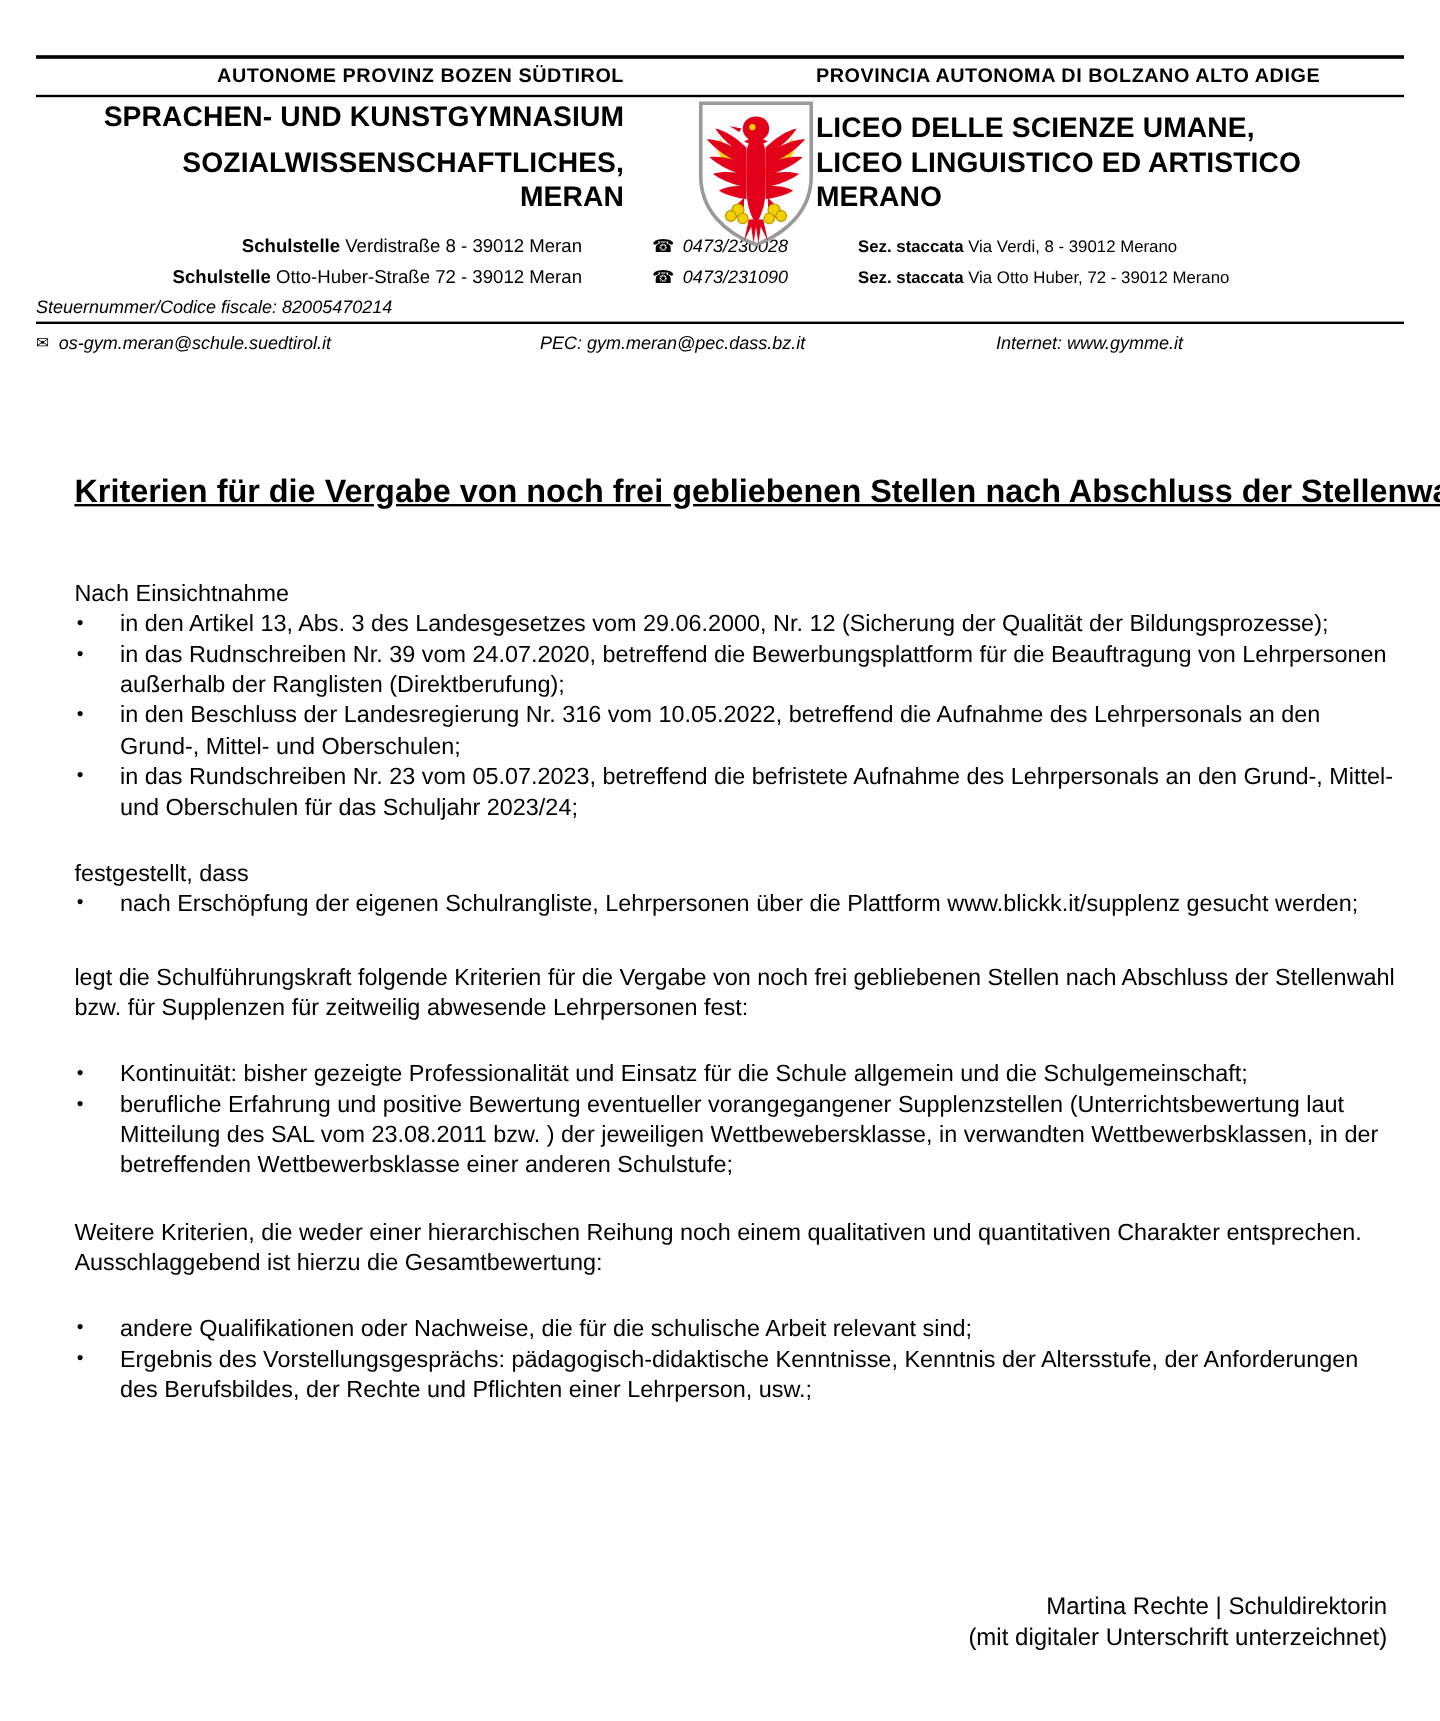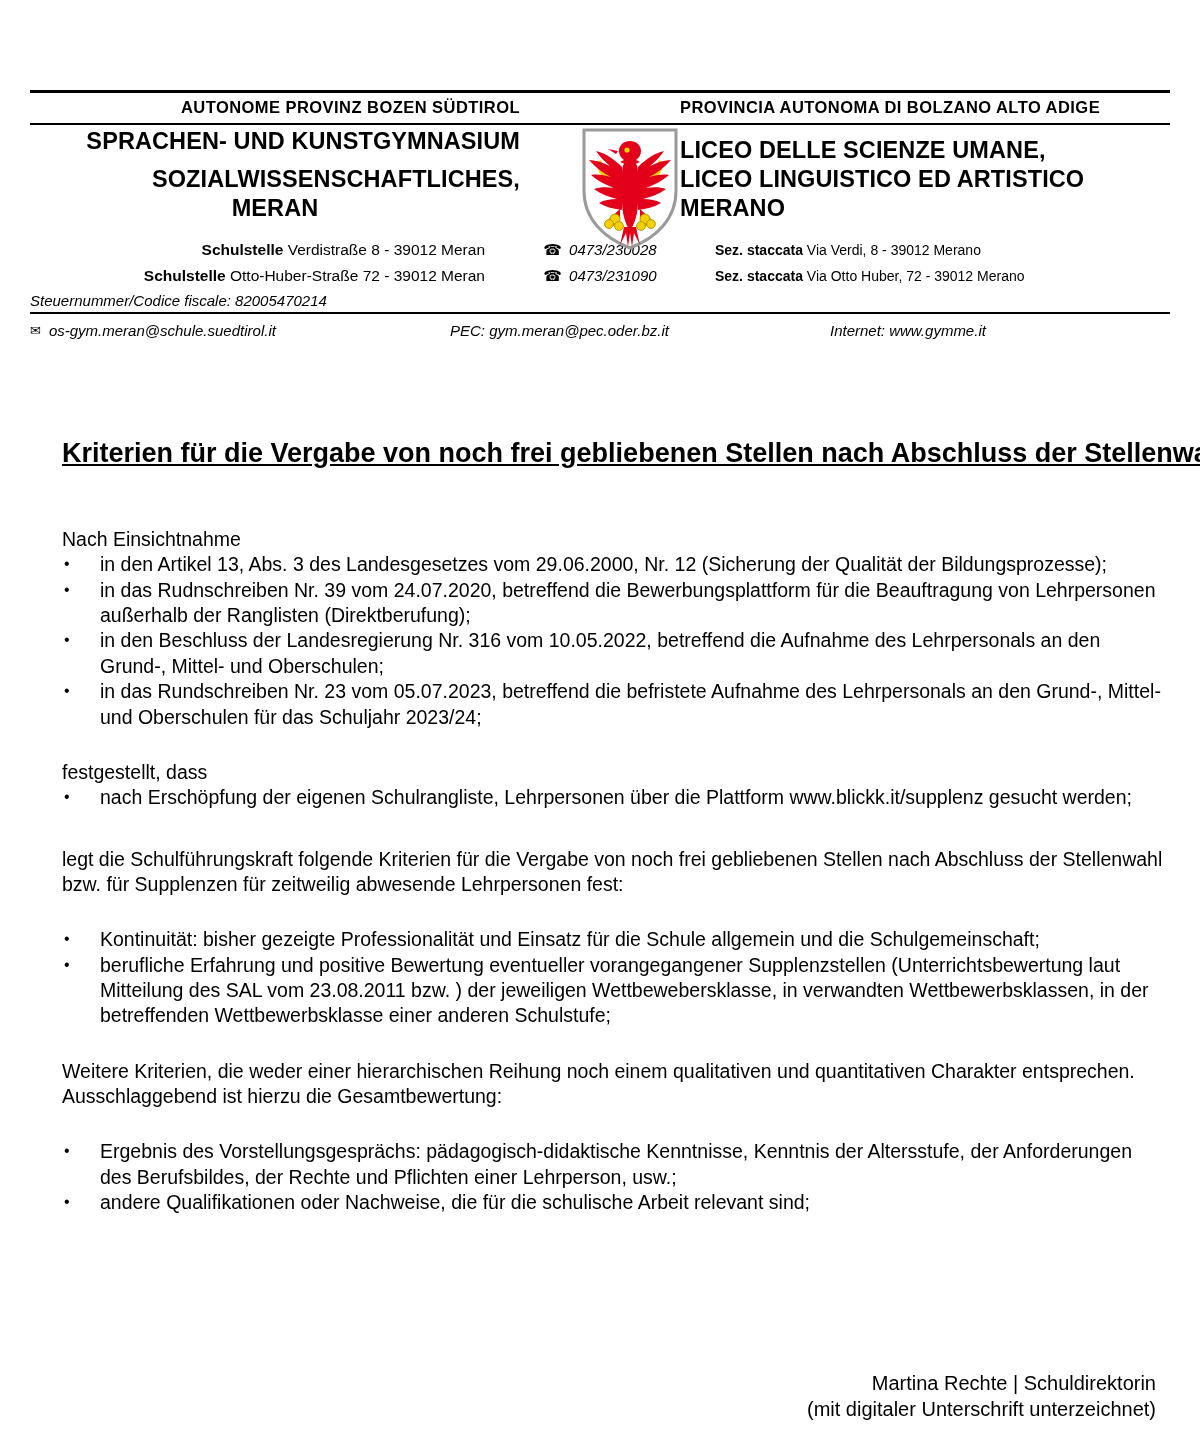--- a/index.html
+++ b/index.html
@@ -14,21 +14,20 @@
     color: #000000;
     position: relative;
     overflow: hidden;
   }
 
   .page {
     position: relative;
     width: 1200px;
     height: 1178px;
     box-sizing: border-box;
-    margin-top: 44px;
   }
 
   
   .letterhead {
     position: absolute;
     left: 30px;
     top: 46px;
     width: 1140px;
   }
 
@@ -245,21 +244,21 @@
       </div>
     </div>
 
     <div class="rule-thin"></div>
 
     <div style="position:relative;">
       <div class="banner-row" style="margin-top:2px;">
         <div class="banner-col left">
           <div class="org-name left" style="margin-top:0;">SPRACHEN- UND KUNSTGYMNASIUM</div>
           <div class="org-name left">SOZIALWISSENSCHAFTLICHES,</div>
-          <div class="org-name left" style="margin-top:0;text-align:center;">MERAN</div>
+          <div class="org-name left" style="margin-top:0;">MERAN</div>
         </div>
         <div class="banner-mid"></div>
         <div class="banner-col right">
           <div class="org-name right">LICEO DELLE SCIENZE UMANE,</div>
           <div class="org-name right" style="margin-top:0;">LICEO LINGUISTICO ED ARTISTICO</div>
           <div class="org-name right" style="margin-top:0;">MERANO</div>
         </div>
       </div>
 
       <div class="crest-wrap">
@@ -318,21 +317,21 @@
         <div class="contact-right"><b>Sez. staccata</b><span> Via Otto Huber, 72 - 39012 Merano</span></div>
       </div>
 
       <div class="fiscal-row">Steuernummer/Codice fiscale: 82005470214</div>
     </div>
 
     <div class="rule-thin"></div>
 
     <div class="web-row">
       <div class="web-email"><span class="env-glyph">✉</span><span>os-gym.meran@schule.suedtirol.it</span></div>
-      <div class="web-pec">PEC: gym.meran@pec.oder.bz.it</div>
+      <div class="web-pec">PEC: gym.meran@pec.dass.bz.it</div>
       <div class="web-internet">Internet: www.gymme.it</div>
     </div>
 
   </div>
 
   <div class="doc-body">
 
     <div class="doc-title">Kriterien für die Vergabe von noch frei gebliebenen Stellen nach Abschluss der Stellenwahl</div>
 
     <div class="gap-title"></div>
@@ -365,22 +364,22 @@
       <li>berufliche Erfahrung und positive Bewertung eventueller vorangegangener Supplenzstellen (Unterrichtsbewertung laut Mitteilung des SAL vom 23.08.2011 bzw. ) der jeweiligen Wettbewebersklasse, in verwandten Wettbewerbsklassen, in der betreffenden Wettbewerbsklasse einer anderen Schulstufe;</li>
     </ul>
 
     <div class="gap-md"></div>
 
     <div class="para">Weitere Kriterien, die weder einer hierarchischen Reihung noch einem qualitativen und quantitativen Charakter entsprechen. Ausschlaggebend ist hierzu die Gesamtbewertung:</div>
 
     <div class="gap-md"></div>
 
     <ul class="bul">
+      <li>andere Qualifikationen oder Nachweise, die für die schulische Arbeit relevant sind;</li>
       <li>Ergebnis des Vorstellungsgesprächs: pädagogisch-didaktische Kenntnisse, Kenntnis der Altersstufe, der Anforderungen des Berufsbildes, der Rechte und Pflichten einer Lehrperson, usw.;</li>
-      <li>andere Qualifikationen oder Nachweise, die für die schulische Arbeit relevant sind;</li>
     </ul>
 
   </div>
 
   <div class="signature">
     <div class="sig-line">Martina Rechte | Schuldirektorin</div>
     <div class="sig-line">(mit digitaler Unterschrift unterzeichnet)</div>
   </div>
 
 </div>

